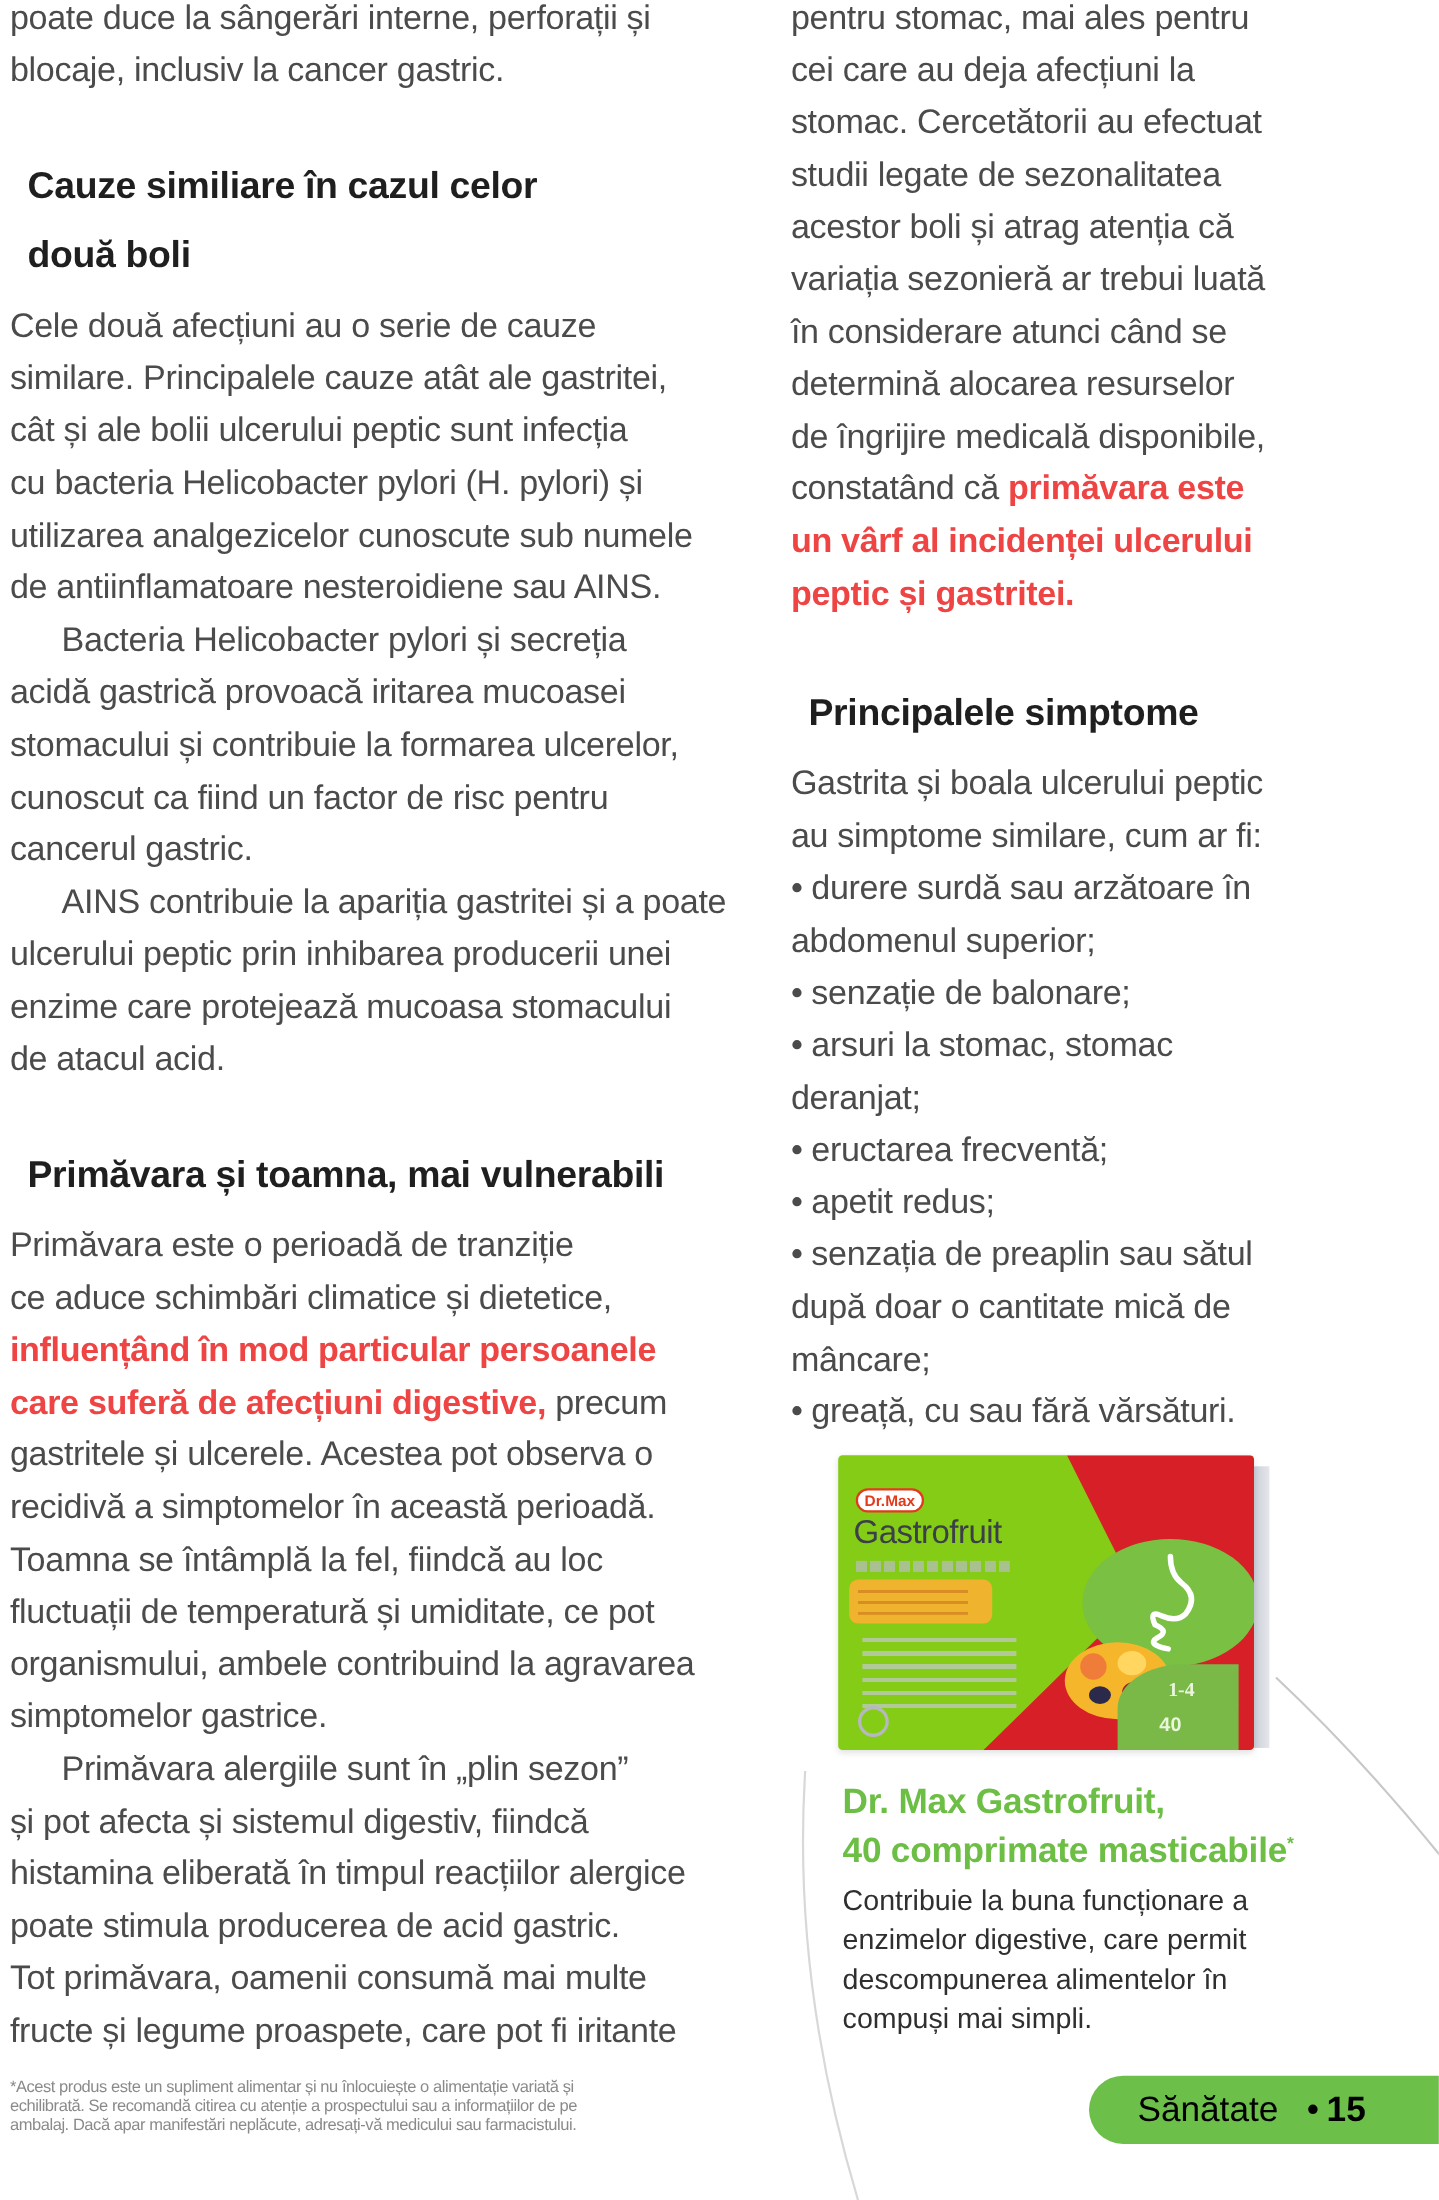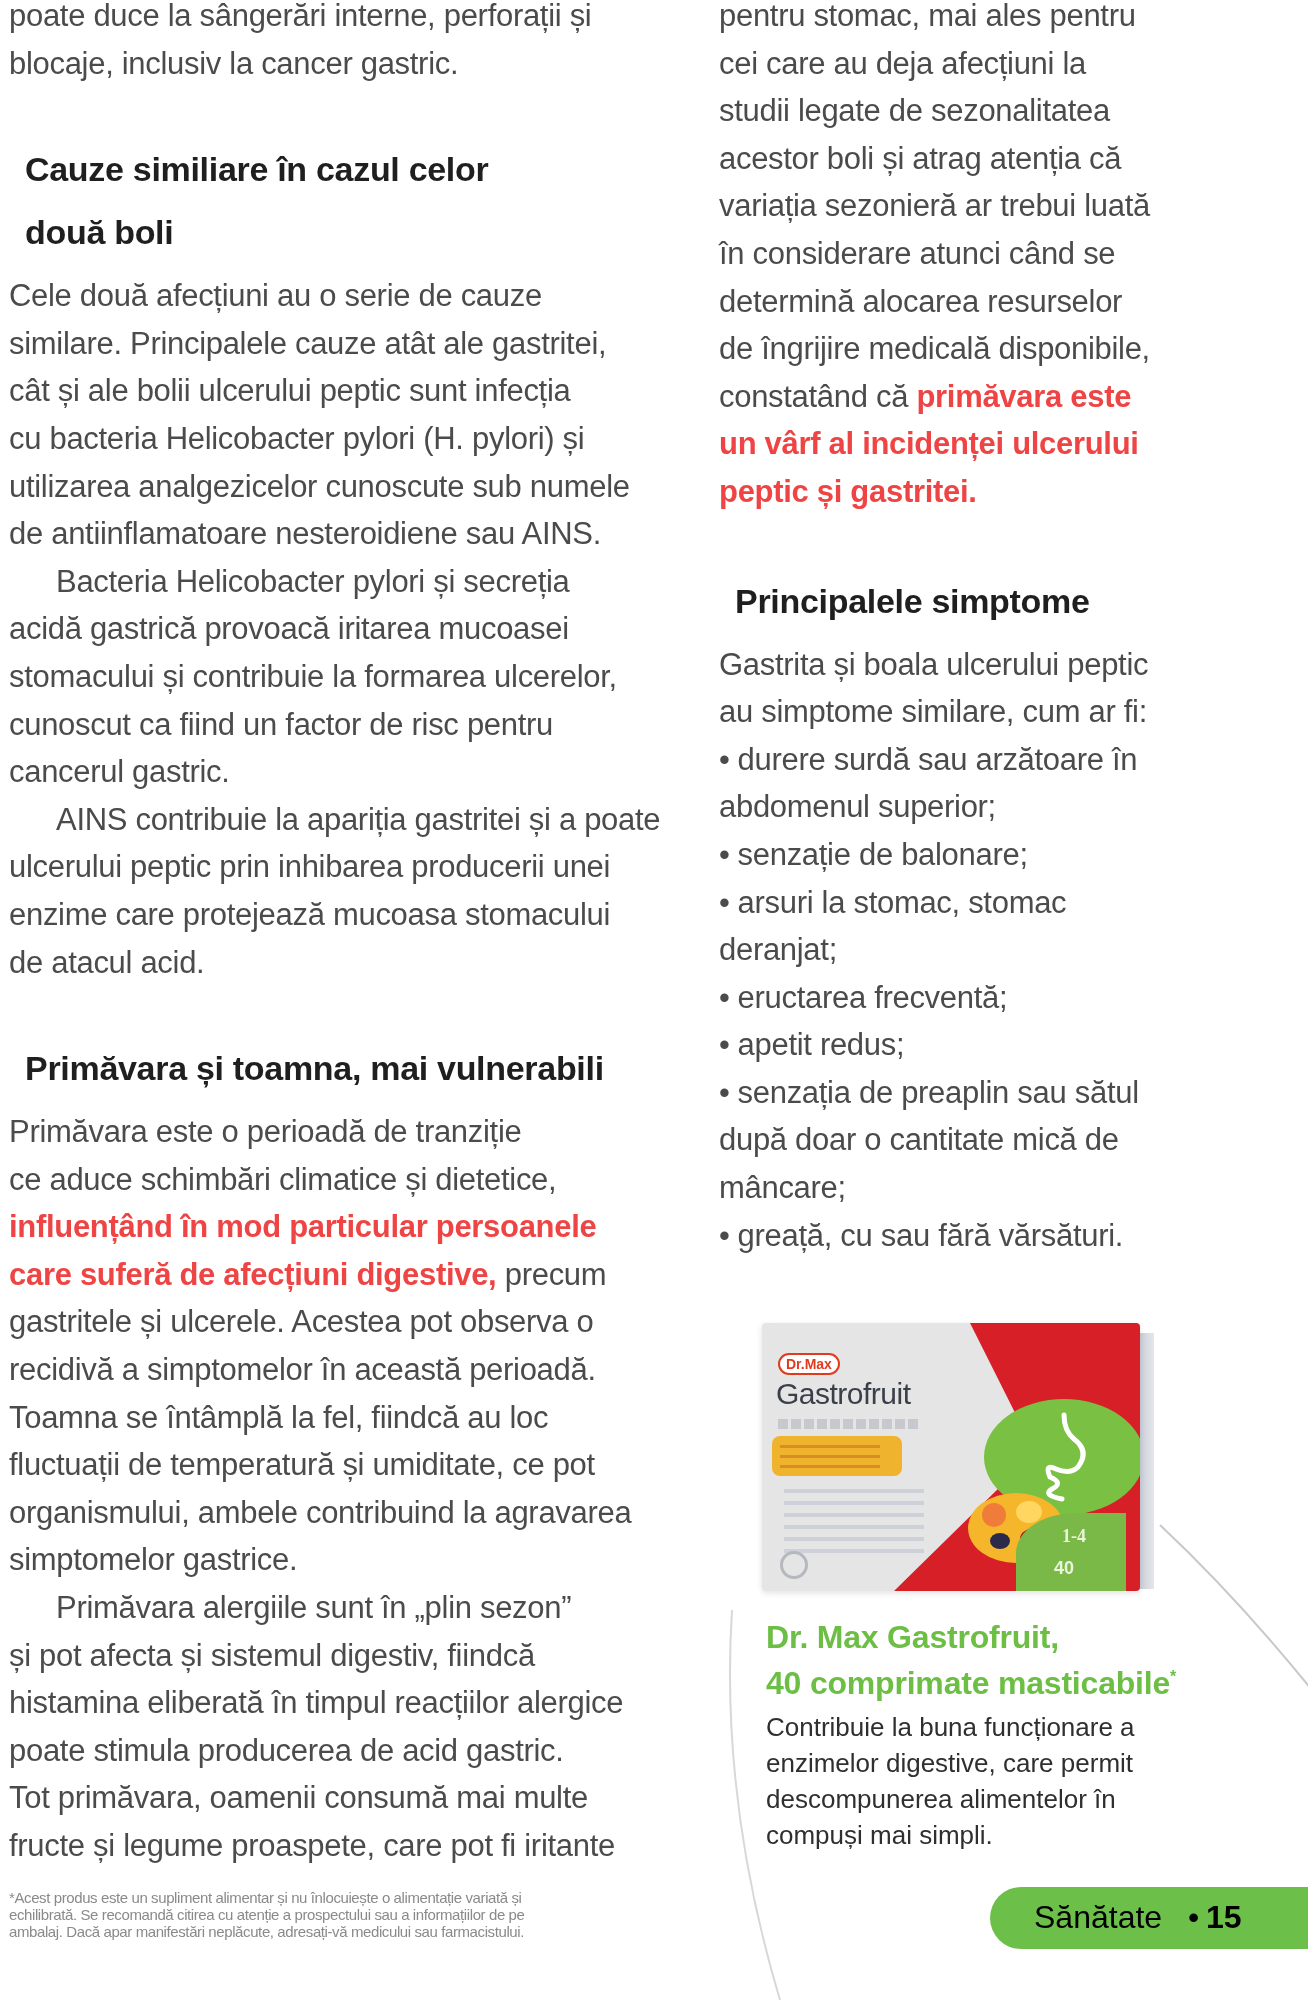--- a/index.html
+++ b/index.html
@@ -14,21 +14,21 @@
     .p .b { font-weight: bold; color: #ef4444; }
     .indent { padding-left: 47px; }
     .h { font-size: 34px; line-height: 47px; font-weight: bold; color: #1f1f1f; margin: 16px; letter-spacing: -0.3px; white-space: nowrap; }
     .gap-before-h { height: 43px; }
     .gap-before-h2 { height: 46px; }
     .bullet::before { content: "•"; margin-right: 8px; }
 
     
     .product-curve { position: absolute; left: 720px; top: 1300px; width: 720px; height: 720px; pointer-events: none; }
     .product-box { position: absolute; left: 762px; top: 1323px; width: 392px; height: 270px; }
-    .box-front { position: absolute; left: 0; top: 0; width: 378px; height: 268px; background: #e5e5e5; border-radius: 4px; overflow: hidden; box-shadow: 0 2px 6px rgba(0,0,0,0.12); }
+    .box-front { position: absolute; left: 0; top: 0; width: 378px; height: 268px; background: #84cc16; border-radius: 4px; overflow: hidden; box-shadow: 0 2px 6px rgba(0,0,0,0.12); }
     .box-side { position: absolute; right: 0; top: 10px; width: 16px; height: 256px; background: linear-gradient(90deg, #c8ccd6, #e4e6ea); }
     .box-red { position: absolute; left: 130px; top: 0; width: 260px; height: 270px; background: #d61f26; clip-path: polygon(30% 0, 100% 0, 100% 100%, 0 100%, 55% 48%); }
     .brand-pill { position: absolute; left: 16px; top: 30px; padding: 1px 6px; font-size: 14px; font-weight: bold; color: #e23a1d; border: 2px solid #e23a1d; border-radius: 12px; background: #fff; }
     .box-title { position: absolute; left: 14px; top: 54px; font-size: 30px; color: #3a3f4a; letter-spacing: -0.5px; }
     .box-sub { position: absolute; left: 16px; top: 96px; width: 140px; height: 10px; background: repeating-linear-gradient(90deg, #b9bcc4 0 10px, transparent 10px 13px); opacity: 0.7; }
     .box-yellow { position: absolute; left: 10px; top: 113px; width: 130px; height: 40px; background: #f0b32e; border-radius: 8px; }
     .box-yellow::after { content: ""; position: absolute; left: 8px; top: 8px; width: 100px; height: 24px; background: repeating-linear-gradient(0deg, #c9731e 0 3px, transparent 3px 10px); opacity: 0.6; }
     .box-lines { position: absolute; left: 22px; top: 166px; width: 140px; height: 64px; background: repeating-linear-gradient(0deg, #c5c8d1 0 4px, transparent 4px 12px); opacity: 0.7; }
     .stomach-circle { position: absolute; left: 222px; top: 76px; width: 160px; height: 116px; border-radius: 50%; background: #79c043; }
     .stomach-circle svg { position: absolute; left: 50px; top: 12px; }
@@ -106,20 +106,21 @@
     <p class="p">poate stimula producerea de acid gastric.</p>
     <p class="p">Tot primăvara, oamenii consumă mai multe</p>
     <p class="p">fructe și legume proaspete, care pot fi iritante</p>
   </div>
 </div>
 
 <div class="col col-right">
   <div style="margin-top:-8px">
     <p class="p">pentru stomac, mai ales pentru</p>
     <p class="p">cei care au deja afecțiuni la</p>
+    <p class="p">stomac. Cercetătorii au efectuat</p>
     <p class="p">studii legate de sezonalitatea</p>
     <p class="p">acestor boli și atrag atenția că</p>
     <p class="p">variația sezonieră ar trebui luată</p>
     <p class="p">în considerare atunci când se</p>
     <p class="p">determină alocarea resurselor</p>
     <p class="p">de îngrijire medicală disponibile,</p>
     <p class="p"><span>constatând că </span><span class="b">primăvara este</span></p>
     <p class="p"><span class="b">un vârf al incidenței ulcerului</span></p>
     <p class="p"><span class="b">peptic și gastritei.</span></p>
   </div>

